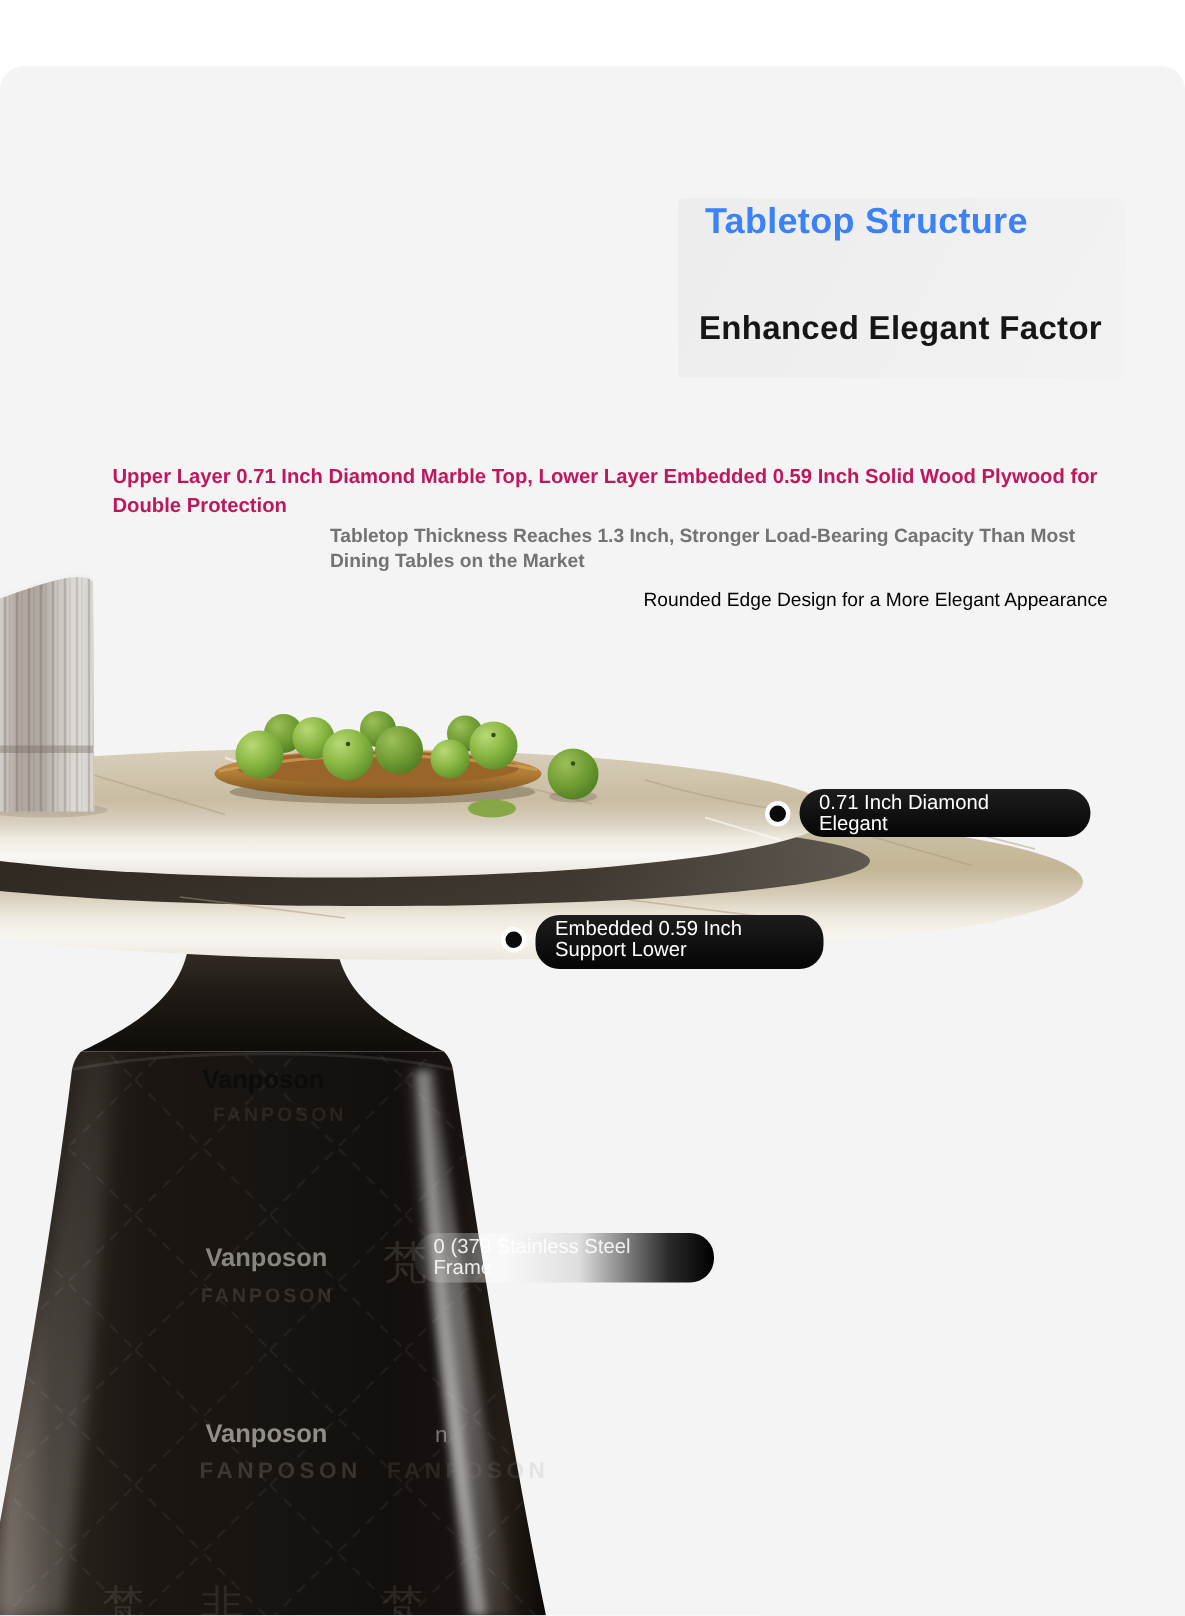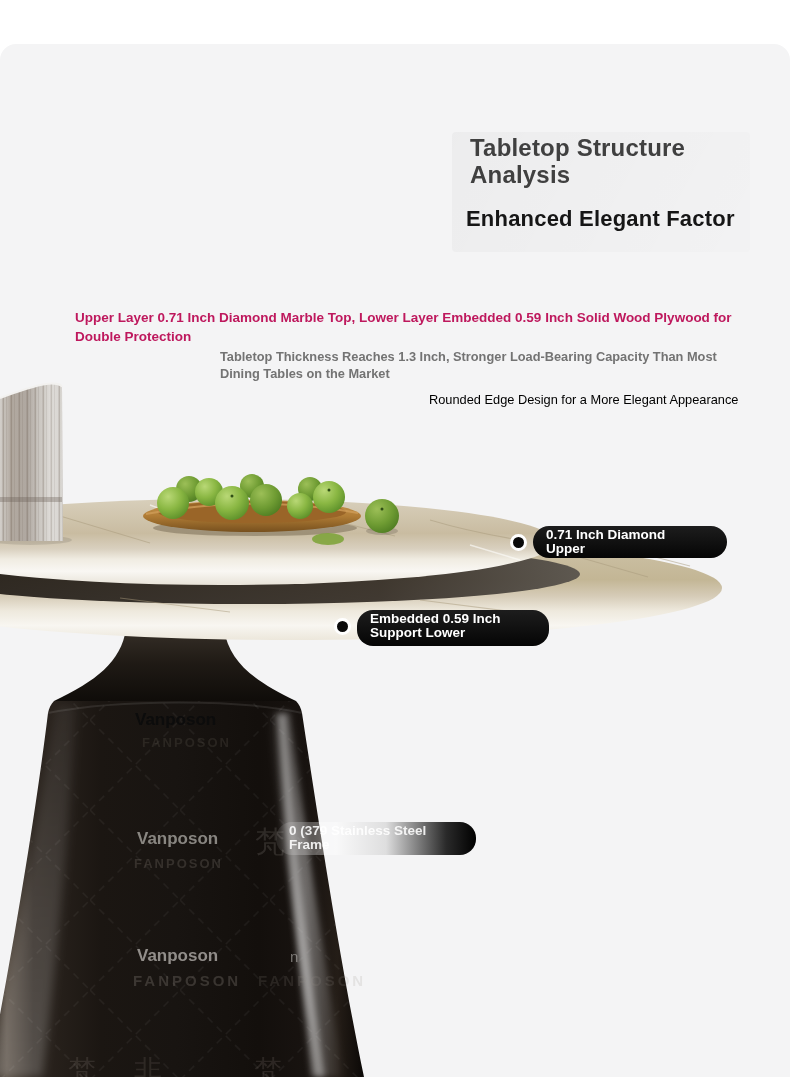--- a/index.html
+++ b/index.html
@@ -13,40 +13,40 @@
   }
   svg.photo{position:absolute;left:0;top:0;width:790px;height:1077px;display:block;}
   .abs{position:absolute;}
   .heading-backdrop{
     left:452px;top:132px;width:298px;height:120px;
     background:linear-gradient(118deg,rgba(0,0,0,0.032),rgba(0,0,0,0.008));
     border-radius:4px;
   }
   .title{
     left:470px;top:134px;font-size:24px;line-height:27px;font-weight:700;
-    color:#404040;letter-spacing:0.2px;
+    color:#3b82f6;letter-spacing:0.2px;
   }
   .subtitle{
     left:466px;top:206px;font-size:22px;font-weight:700;color:#161616;
     letter-spacing:0.2px;white-space:nowrap;
   }
   .desc-primary{
     left:75px;top:308px;width:685px;font-size:13.5px;line-height:19px;
     font-weight:600;color:#be185d;
   }
   .desc-secondary{
     left:220px;top:348px;width:522px;font-size:12.8px;line-height:17px;
     font-weight:600;color:#737373;
   }
   .desc-tertiary{
     left:429px;top:392px;font-size:12.8px;font-weight:400;color:#000000;
     white-space:nowrap;
   }
   .pill{
-    position:absolute;border-radius:16px;color:#ffffff;font-weight:700;
+    position:absolute;border-radius:16px;color:#ffffff;font-weight:400;
     font-size:13.5px;line-height:14px;padding:2px 0 17px 13px;box-sizing:border-box;
     z-index:5;
   }
   .pill span{display:block;white-space:nowrap;}
   .pill-marble{left:533px;top:526px;width:194px;height:32px;
     background:linear-gradient(180deg,#1d1d1d,#050505);}
   .pill-support{left:357px;top:610px;width:192px;height:36px;
     background:linear-gradient(180deg,#1d1d1d,#050505);}
   .pill-frame{left:276px;top:822px;width:200px;height:33px;
     background:linear-gradient(90deg,rgba(255,255,255,0.08) 0%,rgba(255,255,255,0.42) 30%,rgba(200,200,200,0.50) 55%,rgba(25,25,25,0.92) 85%,#000 100%);
@@ -224,32 +224,31 @@
     <ellipse cx="328" cy="539" rx="16" ry="6" fill="#7fa43c" opacity="0.9"></ellipse>
     <circle cx="232" cy="496" r="1.5" fill="#2f4f15"></circle>
     <circle cx="329" cy="490" r="1.5" fill="#2f4f15"></circle>
     <circle cx="382" cy="509" r="1.5" fill="#2f4f15"></circle>
   </g>
 </svg>
 
 <div class="abs heading-backdrop"></div>
 <div class="abs title">
   <span style="display:block;">Tabletop Structure</span>
-  <span style="display:block;">Analysis</span>
 </div>
 <div class="abs subtitle">Enhanced Elegant Factor</div>
 
 <div class="abs desc-primary">Upper Layer 0.71 Inch Diamond Marble Top, Lower Layer Embedded 0.59 Inch Solid Wood Plywood for Double Protection</div>
 <div class="abs desc-secondary">Tabletop Thickness Reaches 1.3 Inch, Stronger Load-Bearing Capacity Than Most Dining Tables on the Market</div>
 <div class="abs desc-tertiary">Rounded Edge Design for a More Elegant Appearance</div>
 
 <span class="dot dot-marble"></span>
 <div class="pill pill-marble">
   <span>0.71 Inch Diamond</span>
-  <span>Upper</span>
+  <span>Elegant</span>
 </div>
 <span class="dot dot-support"></span>
 <div class="pill pill-support">
   <span>Embedded 0.59 Inch</span>
   <span>Support Lower</span>
 </div>
 <div class="pill pill-frame">
   <span>0 (379 Stainless Steel</span>
   <span>Frame</span>
 </div>

